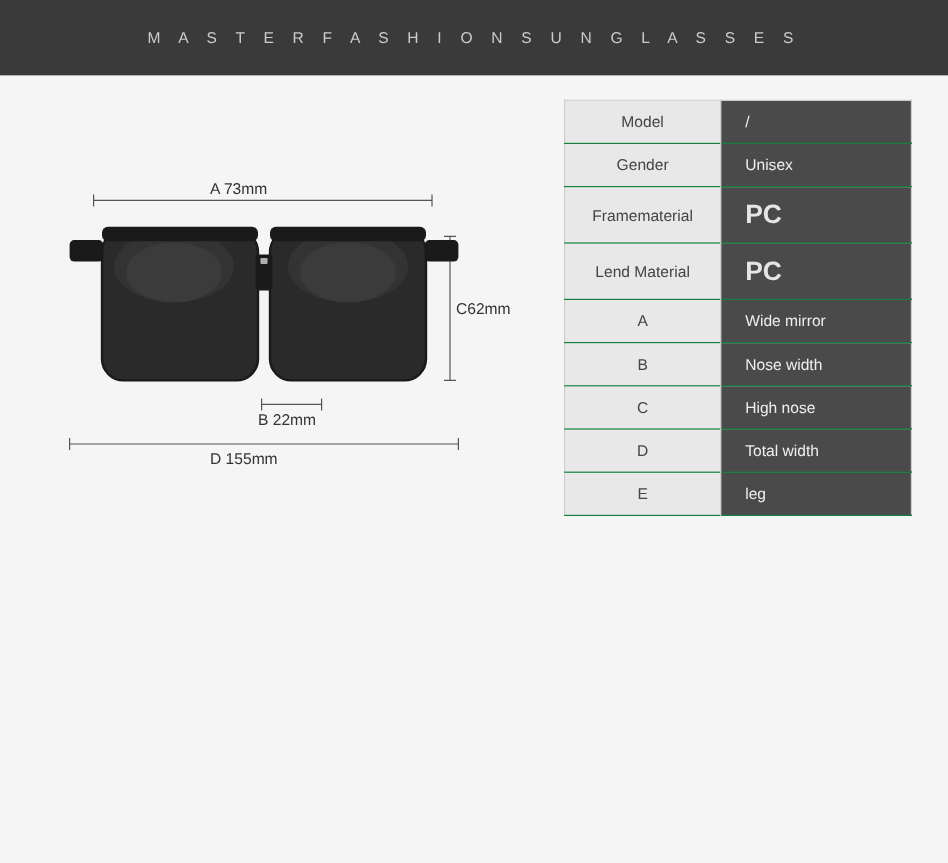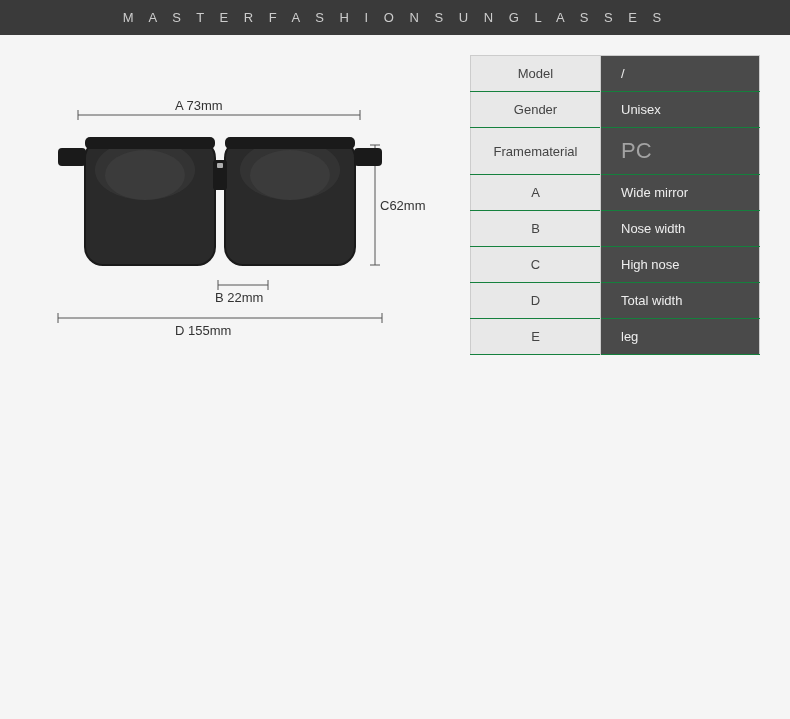--- a/index.html
+++ b/index.html
@@ -11,21 +11,21 @@
       font-family: Arial, sans-serif;
       overflow: hidden;
     }
 
     .header {
       background: #3a3a3a;
       color: #ccc;
       text-align: center;
       letter-spacing: 6px;
       font-size: 13px;
-      padding: 10px 0;
+      padding: 24px 0;
       font-weight: 400;
     }
 
     .main-content {
       display: flex;
       padding: 20px 30px;
       gap: 20px;
       background: #f5f5f5;
     }
 
@@ -87,22 +87,22 @@
 
     .specs-table td:last-child {
       background: #4a4a4a;
       color: #eee;
       text-align: left;
       padding-left: 20px;
     }
 
     .specs-table td.large-text {
       font-size: 22px;
-      font-weight: normal;
-      color: #a3a3a3;
+      font-weight: bold;
+      color: #e5e5e5;
     }
   </style>
 </head>
 <body>
 
 <div class="header">
   <span>M A S T E R F A S H I O N S U N G L A S S E S</span>
 </div>
 
 <div class="main-content">
@@ -167,20 +167,24 @@
           </tr>
           <tr>
             <td>Gender</td>
             <td>Unisex</td>
           </tr>
           <tr>
             <td>Framematerial</td>
             <td class="large-text">PC</td>
           </tr>
           <tr>
+            <td>Lend Material</td>
+            <td class="large-text">PC</td>
+          </tr>
+          <tr>
             <td>A</td>
             <td>Wide mirror</td>
           </tr>
           <tr>
             <td>B</td>
             <td>Nose width</td>
           </tr>
           <tr>
             <td>C</td>
             <td>High nose</td>

